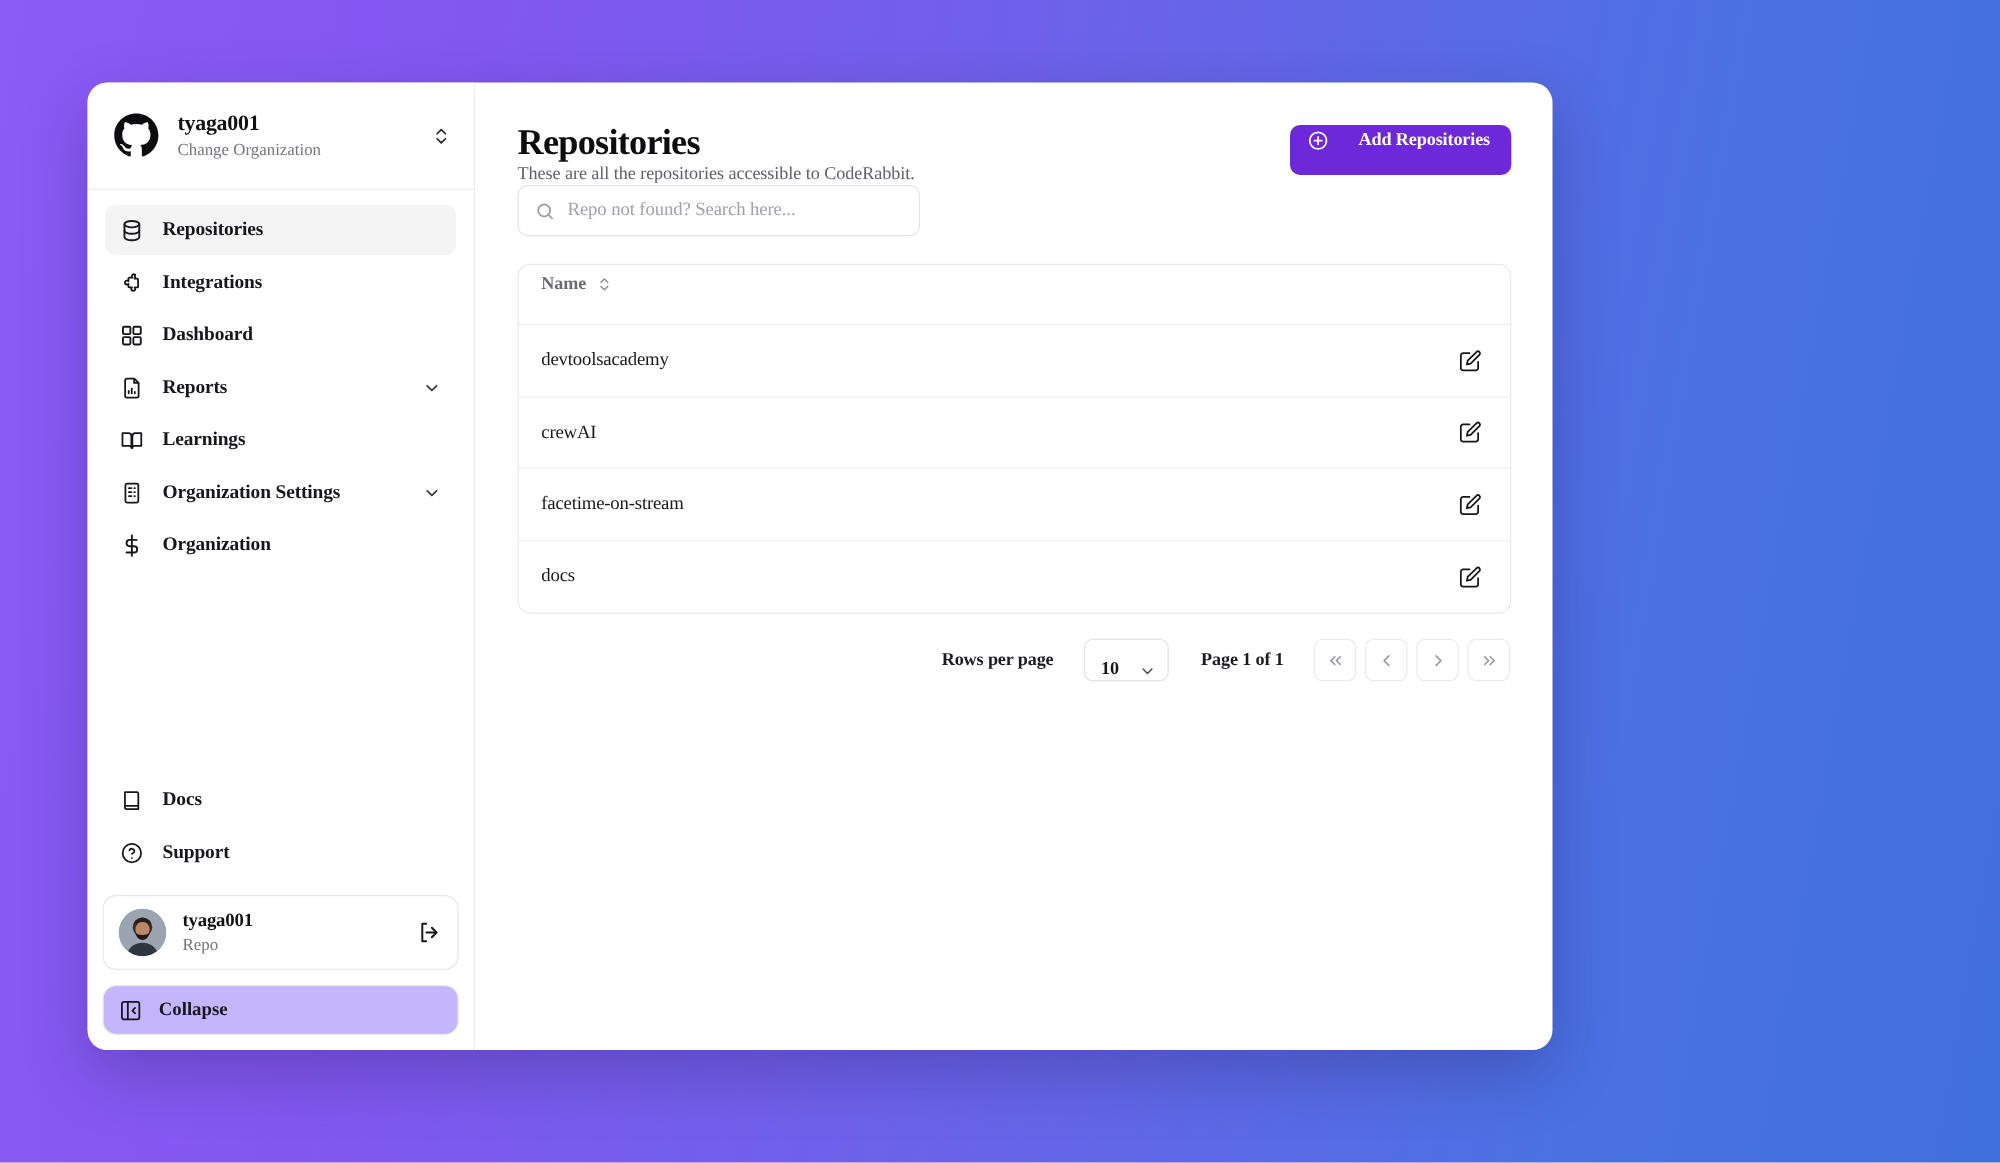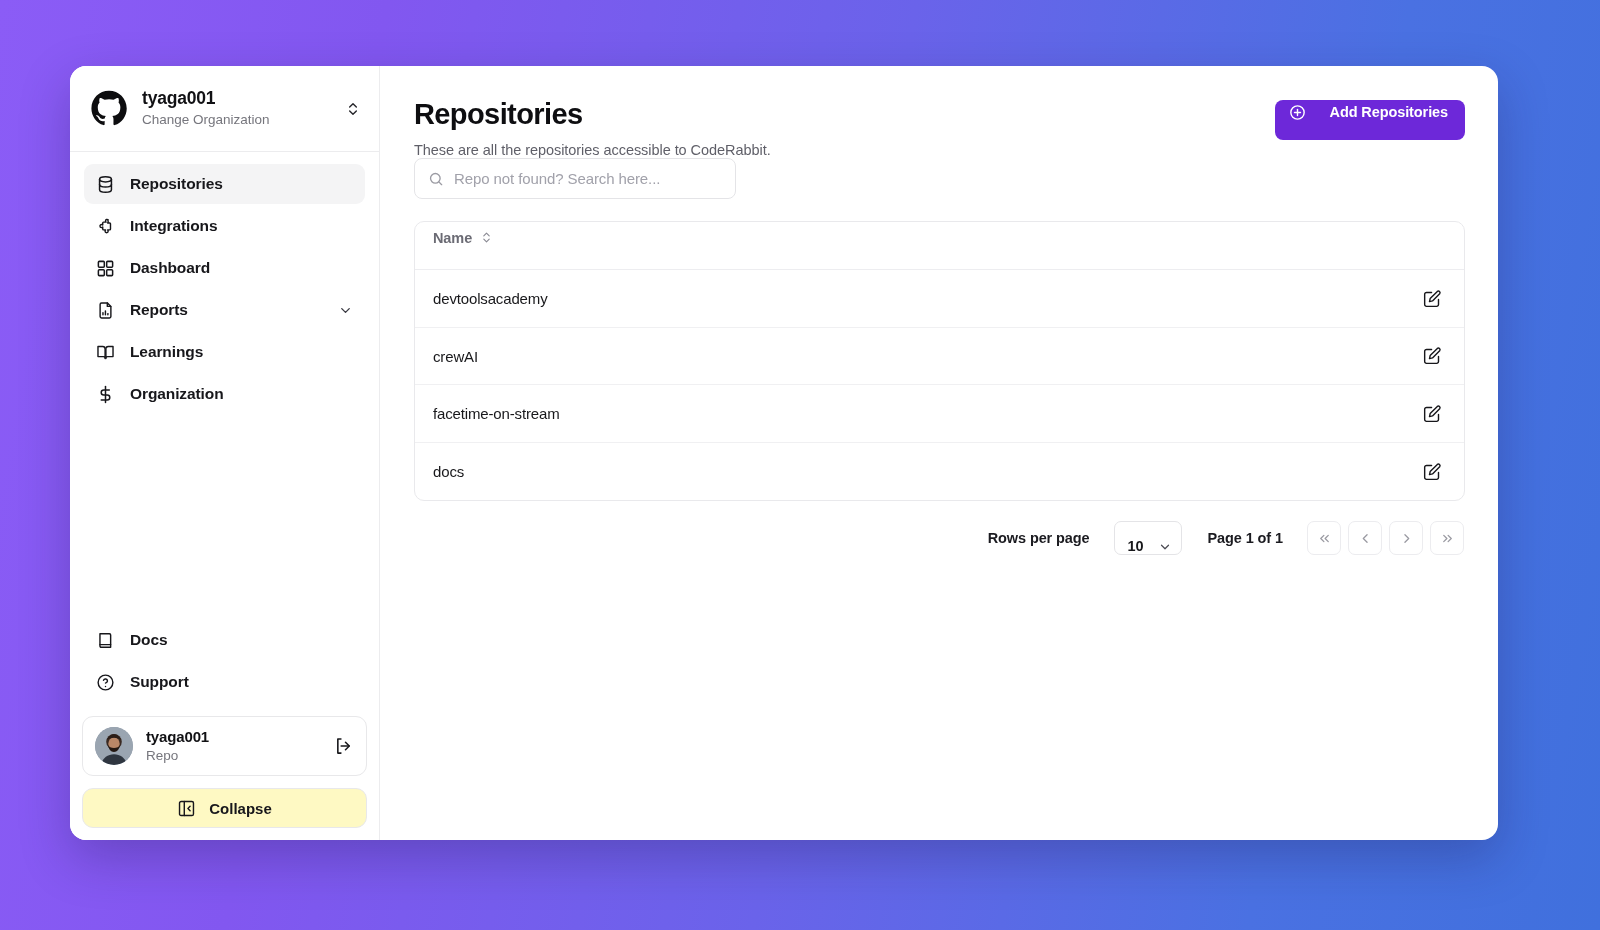--- a/index.html
+++ b/index.html
@@ -13,27 +13,28 @@
   body {
     font-family: "Liberation Sans", sans-serif;
     background: linear-gradient(100deg, #8b5cf6 0%, #8257f0 22%, #6a63ea 52%, #4a71e2 80%, #4070dd 100%);
     -webkit-font-smoothing: antialiased;
   }
 
   .app-card {
     position: absolute;
     left: 70px;
     top: 66px;
-    width: 1428px;
+    width: 1172px;
     height: 774px;
     background: #ffffff;
     border-radius: 16px;
     box-shadow: 0 18px 50px rgba(30, 20, 80, 0.28);
     display: flex;
     overflow: hidden;
+    font-family: Liberation Serif, serif;
   }
 
   
   .sidebar {
     width: 310px;
     height: 100%;
     background: #ffffff;
     border-right: 1px solid #ececee;
     display: flex;
     flex-direction: column;
@@ -164,22 +165,21 @@
     border: 1px solid #e8e8ea;
     border-radius: 11px;
     display: flex;
     align-items: center;
     gap: 13px;
     padding: 0 12px;
     cursor: pointer;
     font-size: 15px;
     font-weight: 600;
     color: #17171b;
-    background: #fef9c3;
-    justify-content: center;
+    background: #c4b5fd;
   }
 
   
   .main {
     flex: 1;
     min-width: 0;
     padding: 32px 33px 0 34px;
     position: relative;
   }
 
@@ -191,21 +191,20 @@
 
   .page-title {
     font-size: 29px;
     font-weight: 700;
     color: #0e0e11;
     letter-spacing: -0.6px;
     line-height: 1.15;
   }
 
   .page-sub {
-    margin-top: 11px;
     font-size: 14.5px;
     color: #5f5f68;
     letter-spacing: -0.05px;
   }
 
   .add-btn {
     display: inline-flex;
     align-items: center;
     gap: 24px;
     background: #6d28d9;
@@ -435,20 +434,39 @@
       <div class="nav-item">
         <span class="nav-icon">
           <svg viewBox="0 0 24 24" width="19" height="19" fill="none" stroke="currentColor" stroke-width="1.8" stroke-linecap="round" stroke-linejoin="round">
             <path d="M2.5 4.5h6a3 3 0 0 1 3 3v12a2.3 2.3 0 0 0-2.3-2.3H2.5z"></path>
             <path d="M21.5 4.5h-6a3 3 0 0 0-3 3v12a2.3 2.3 0 0 1 2.3-2.3h6.7z"></path>
           </svg>
         </span>
         <span class="nav-label">Learnings</span>
       </div>
 
+      <div class="nav-item">
+        <span class="nav-icon">
+          <svg viewBox="0 0 24 24" width="19" height="19" fill="none" stroke="currentColor" stroke-width="1.8" stroke-linecap="round" stroke-linejoin="round">
+            <rect x="5.5" y="2.5" width="13" height="19" rx="1.6"></rect>
+            <path d="M9 7h2.5"></path>
+              <path d="M9 11h2.5"></path>
+              <path d="M9 15h2.5"></path>
+            <path d="M14.5 7H15"></path>
+              <path d="M14.5 11H15"></path>
+              <path d="M14.5 15H15"></path>
+          </svg>
+        </span>
+        <span class="nav-label">Organization Settings</span>
+        <span class="nav-chevron">
+          <svg viewBox="0 0 24 24" width="15" height="15" fill="none" stroke="currentColor" stroke-width="2.2" stroke-linecap="round" stroke-linejoin="round">
+              <path d="M6 9l6 6 6-6"></path>
+            </svg>
+        </span>
+      </div>
 
       <div class="nav-item">
         <span class="nav-icon">
           <svg viewBox="0 0 24 24" width="19" height="19" fill="none" stroke="currentColor" stroke-width="1.9" stroke-linecap="round" stroke-linejoin="round">
             <path d="M12 1.8v20.4"></path>
             <path d="M16.8 6.2H9.8a3.2 3.2 0 0 0 0 6.4h4.4a3.2 3.2 0 0 1 0 6.4H6.6"></path>
           </svg>
         </span>
         <span class="nav-label">Organization</span>
       </div>

